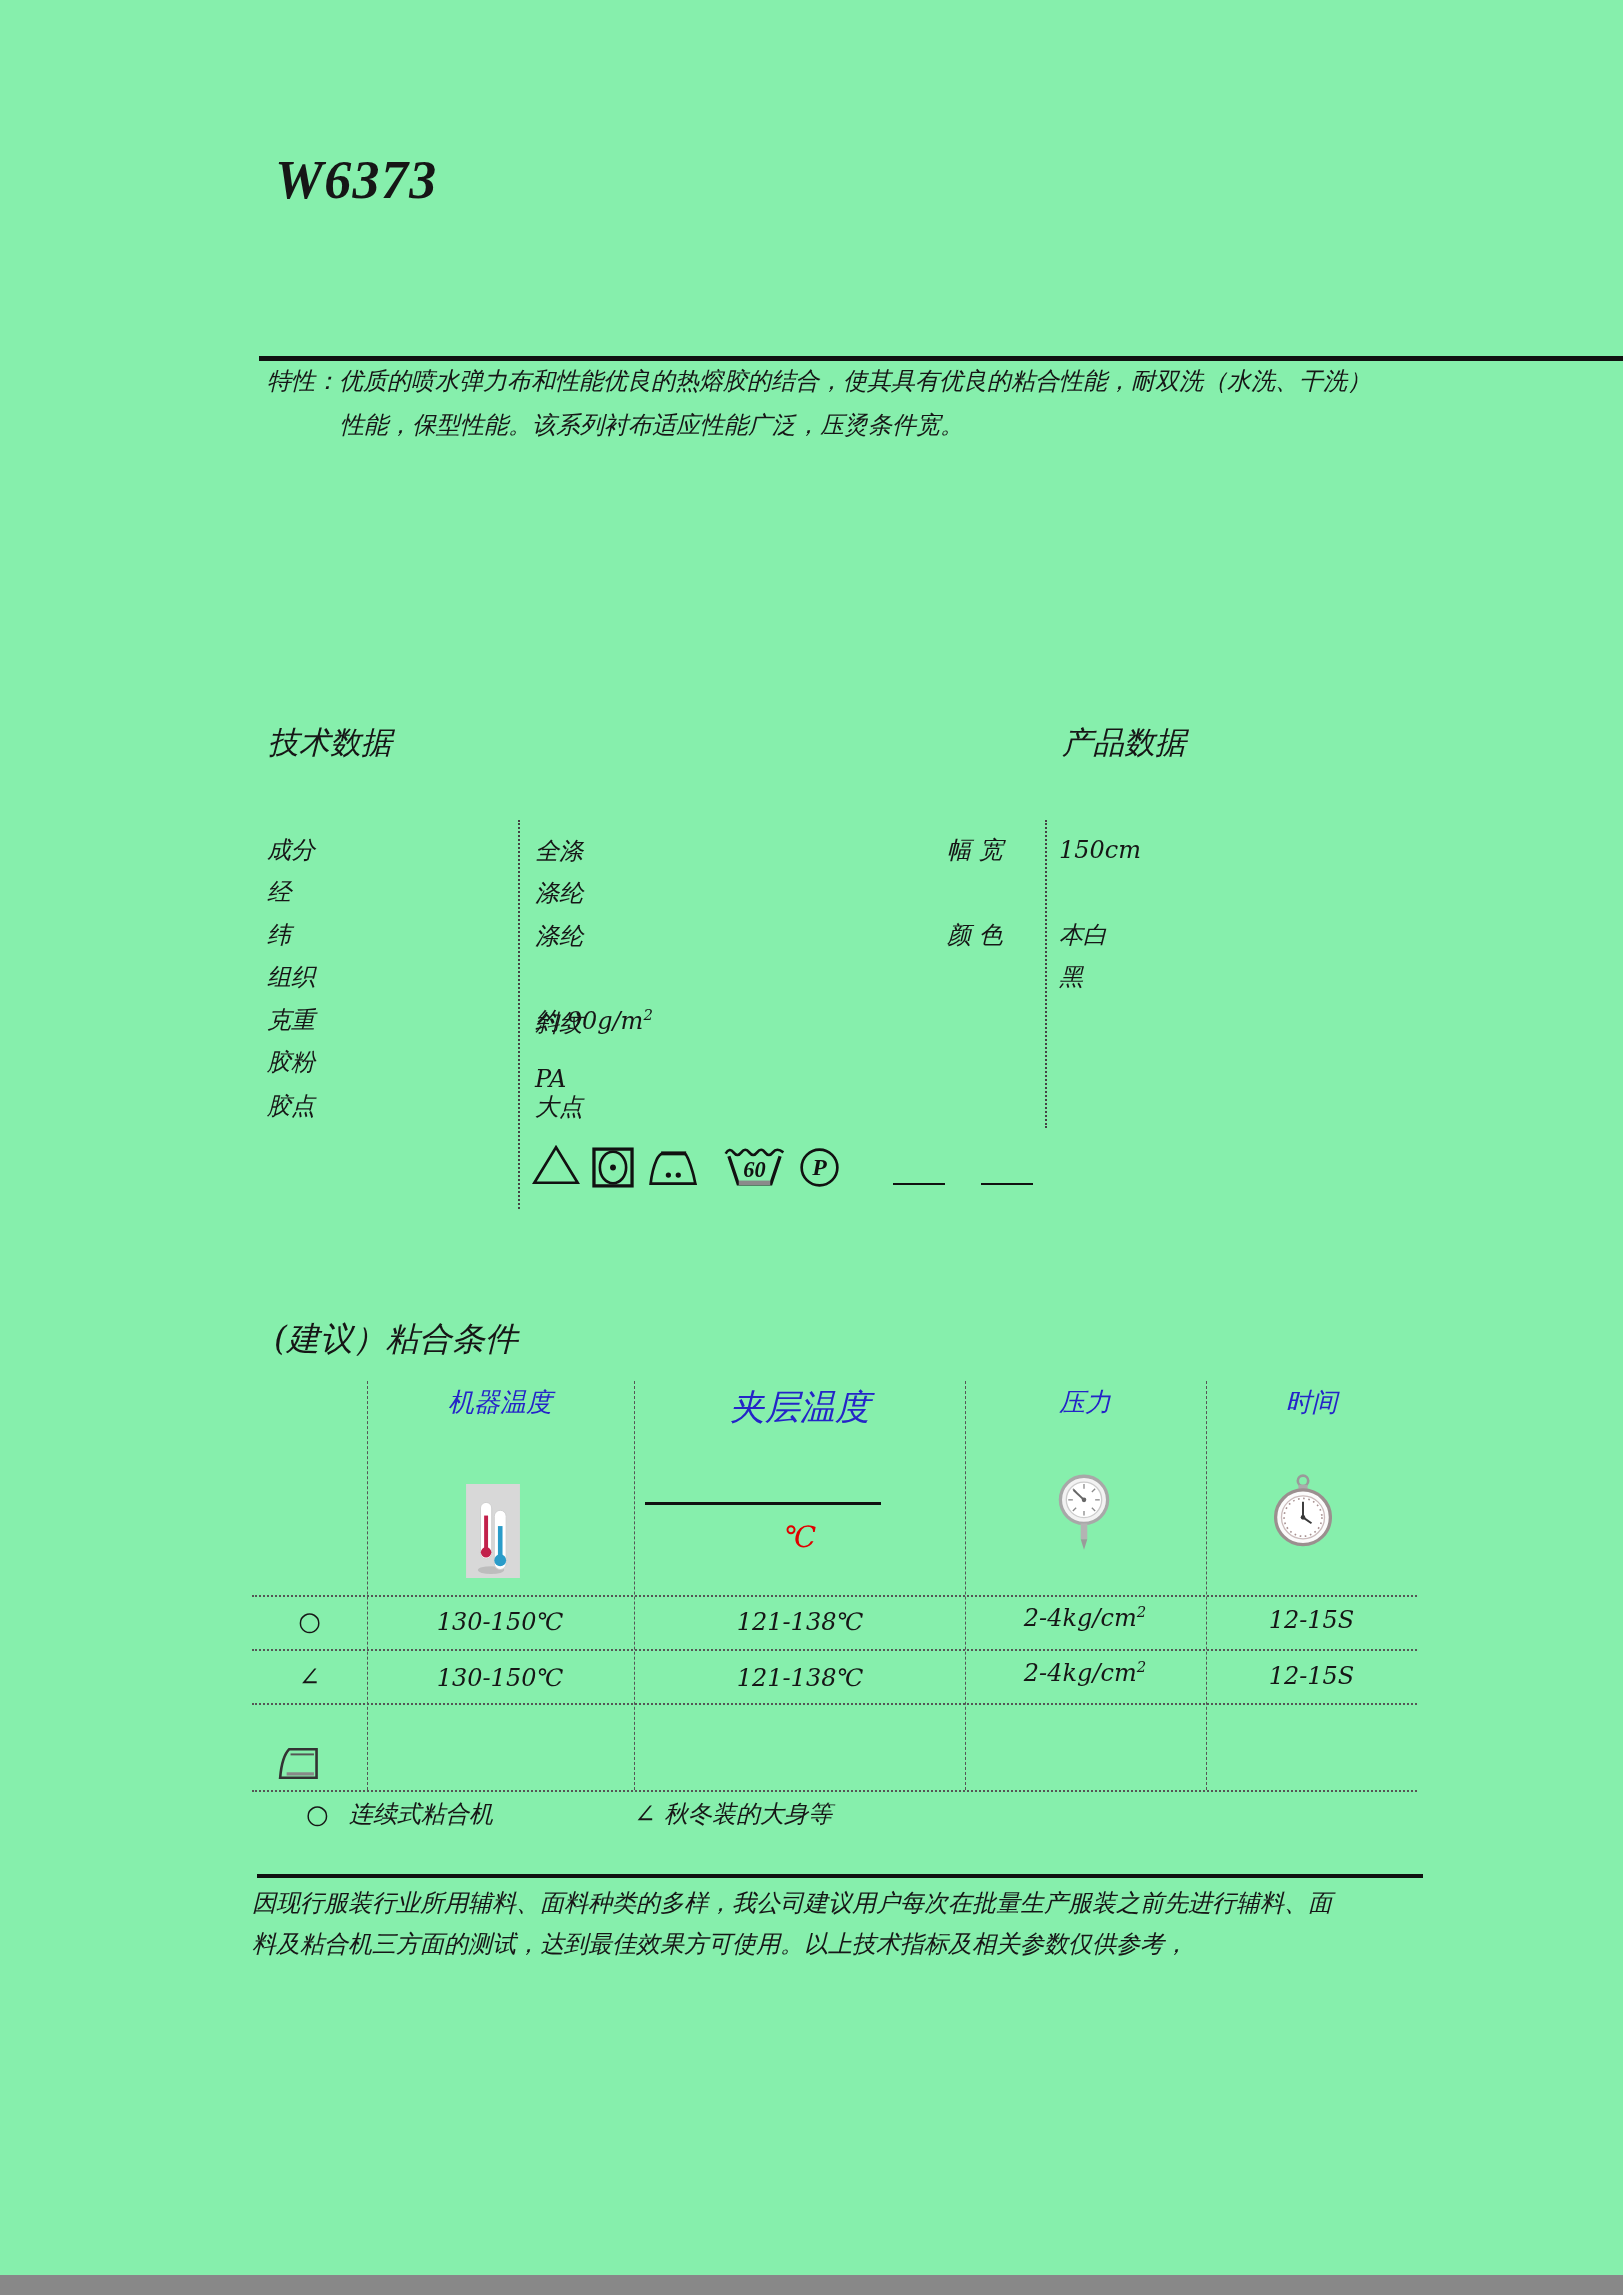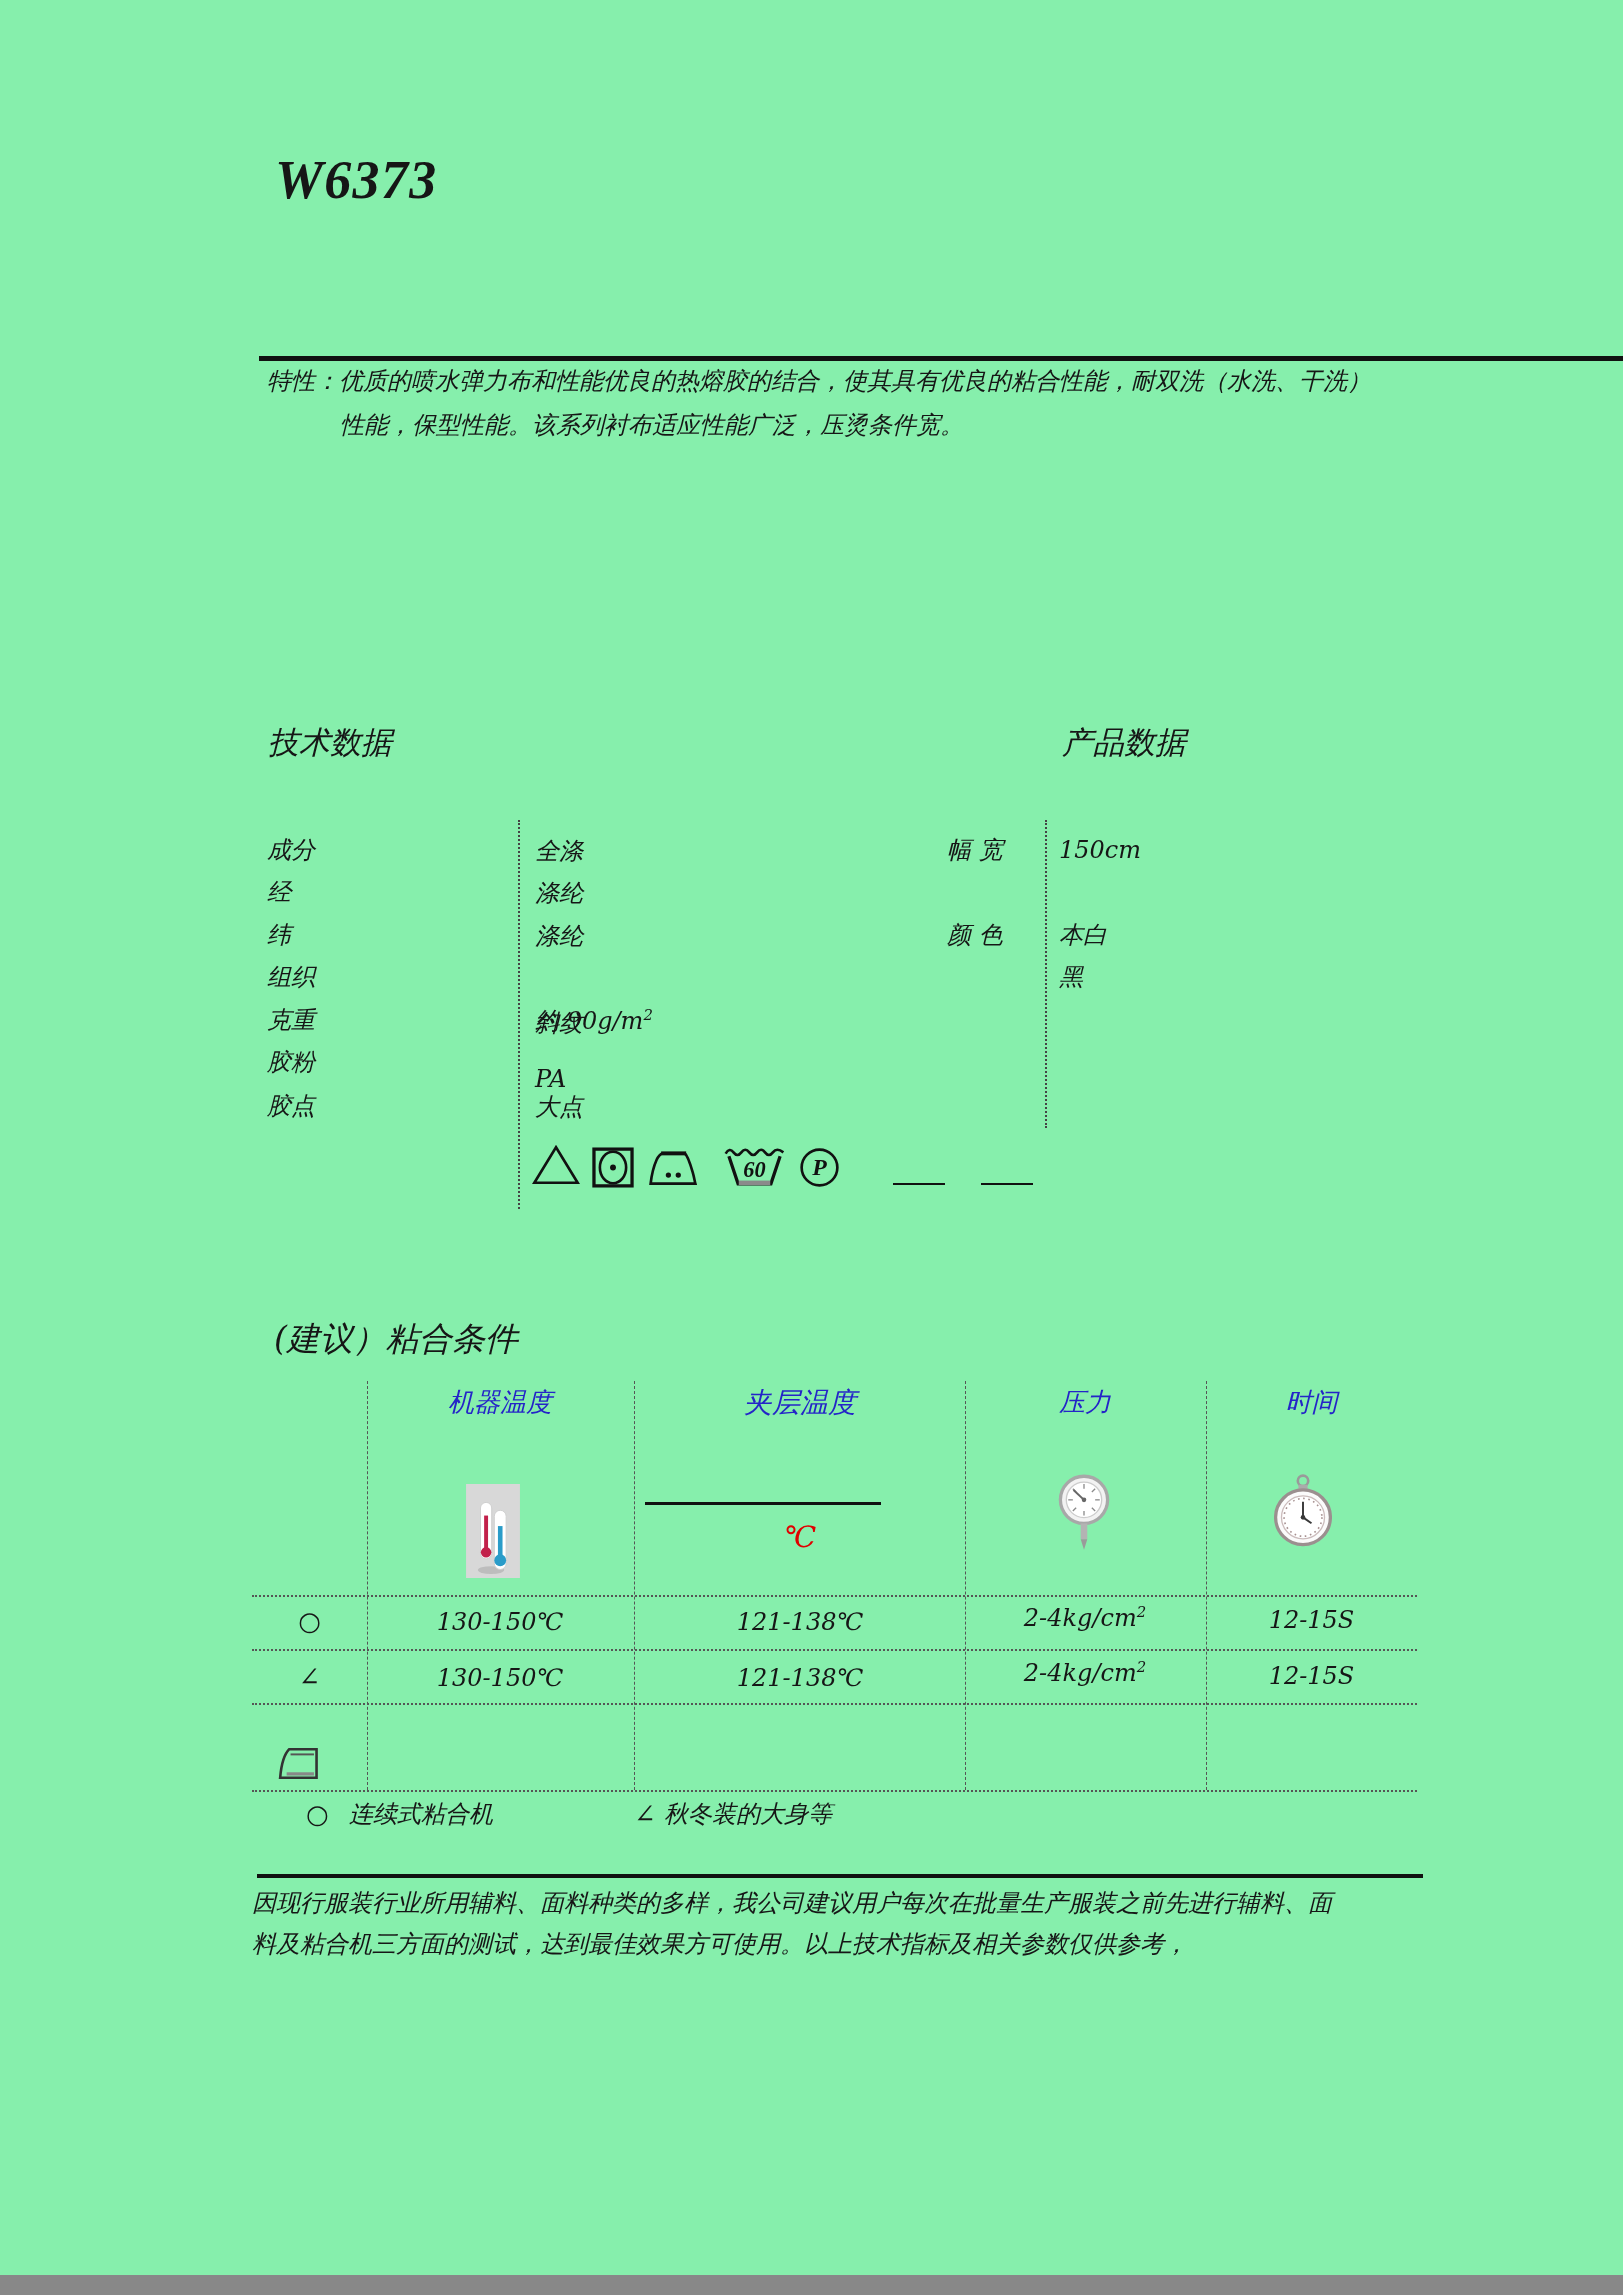--- a/index.html
+++ b/index.html
@@ -115,21 +115,21 @@
   <div class="abs dashline-v" style="left:634px;top:1381px;height:409px;"></div>
   <div class="abs dashline-v" style="left:965px;top:1381px;height:409px;"></div>
   <div class="abs dashline-v" style="left:1206px;top:1381px;height:409px;"></div>
 
   <div class="abs dotline-h" style="left:252px;top:1595px;width:1165px;"></div>
   <div class="abs dotline-h" style="left:252px;top:1649px;width:1165px;"></div>
   <div class="abs dotline-h" style="left:252px;top:1703px;width:1165px;"></div>
   <div class="abs dotline-h" style="left:252px;top:1790px;width:1165px;"></div>
 
   <div class="abs cn blue center" style="left:367px;top:1388px;width:266px;font-size:26px;">机器温度</div>
-  <div class="abs cn blue center" style="left:634px;top:1388px;width:332px;font-size:28px;">夹层温度</div>
+  <div class="abs cn blue center" style="left:634px;top:1388px;width:332px;font-size:35px;">夹层温度</div>
   <div class="abs cn blue center" style="left:965px;top:1388px;width:240px;font-size:26px;">压力</div>
   <div class="abs cn blue center" style="left:1206px;top:1388px;width:211px;font-size:26px;">时间</div>
 
   <div class="abs" style="left:466px;top:1484px;">
     <svg width="54" height="94" viewBox="0 0 82 143">
       <rect x="0" y="0" width="82" height="143" fill="#d8d8d8"></rect>
       <ellipse cx="38" cy="131" rx="20" ry="6" fill="#bdbdbd"></ellipse>
       <rect x="22" y="28" width="17" height="86" rx="8.5" fill="#ffffff" stroke="#cfcfcf" stroke-width="1.5"></rect>
       <line x1="30.5" y1="48" x2="30.5" y2="98" stroke="#c2204a" stroke-width="6"></line>
       <circle cx="30.5" cy="104" r="8" fill="#c2204a"></circle>

